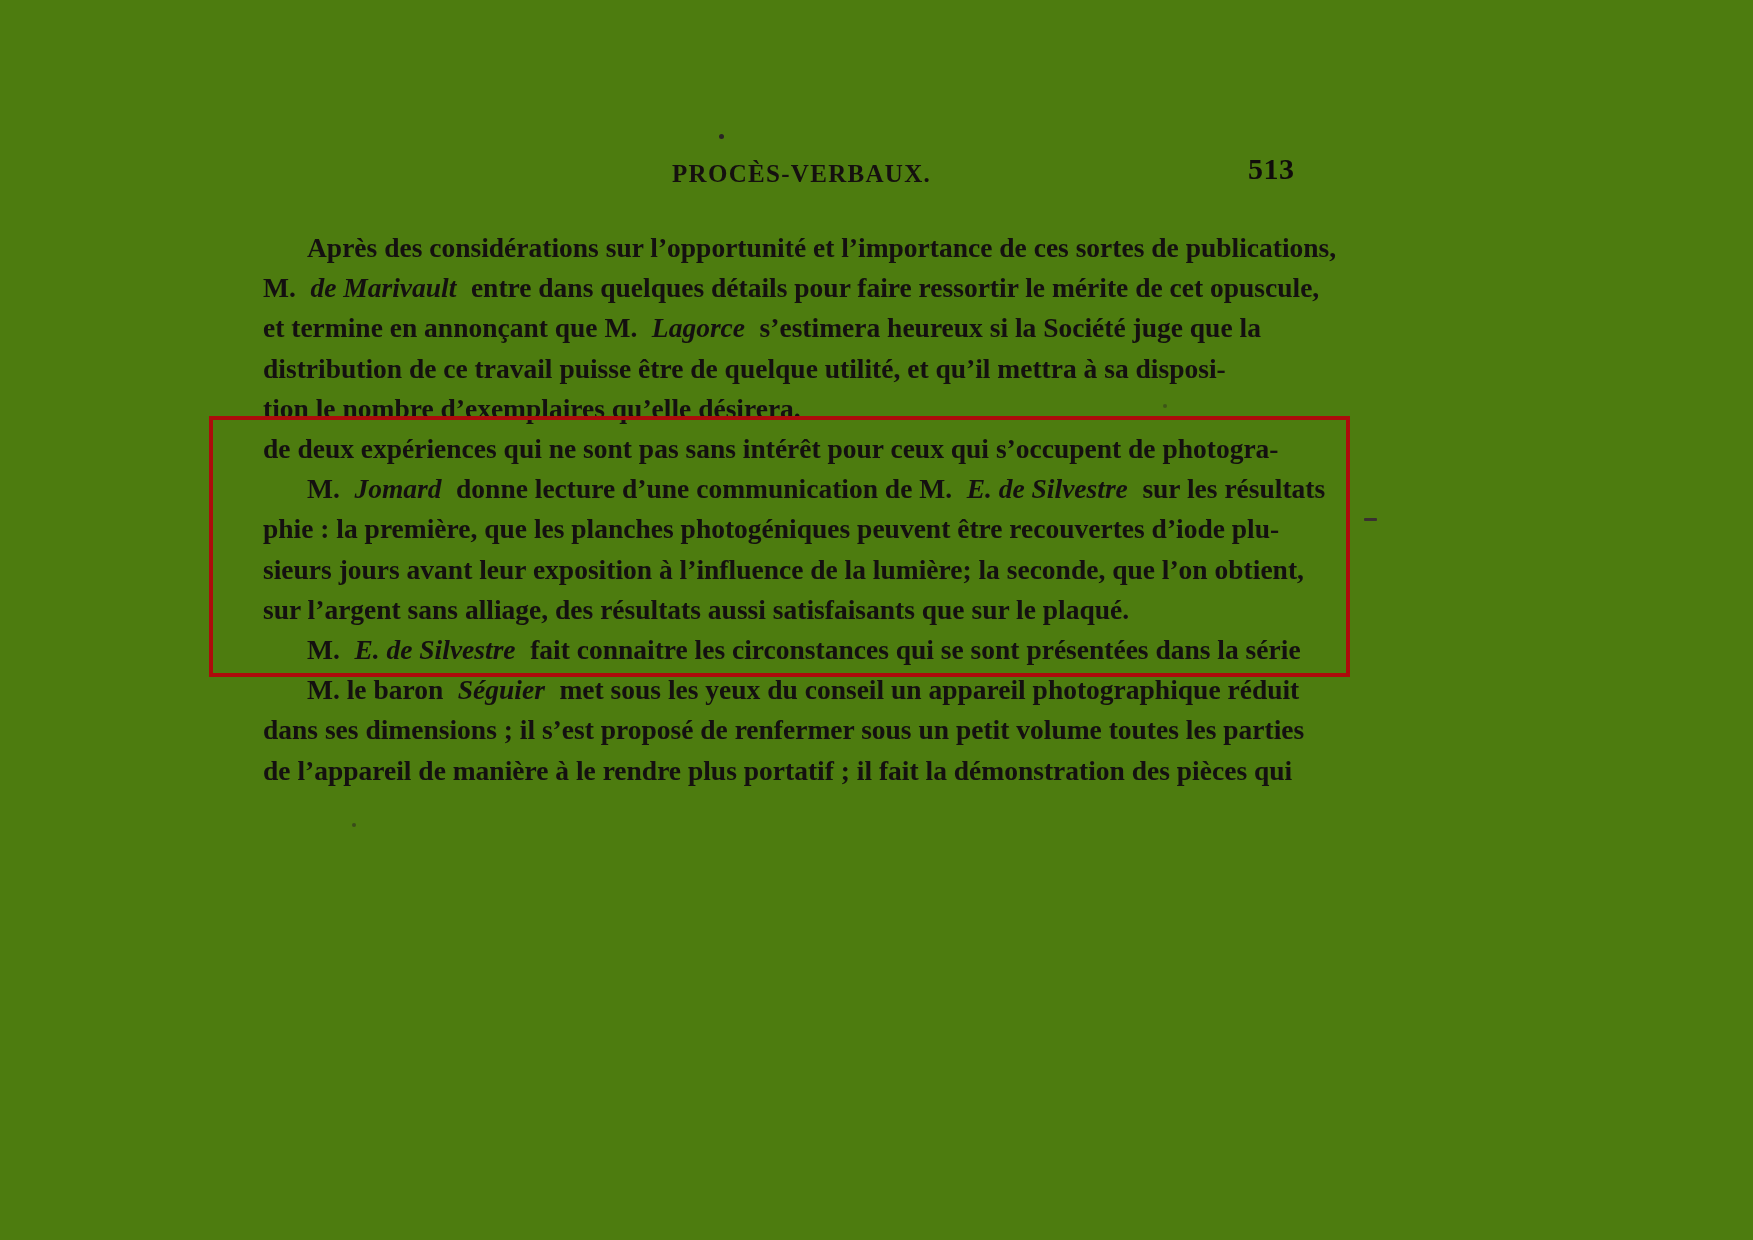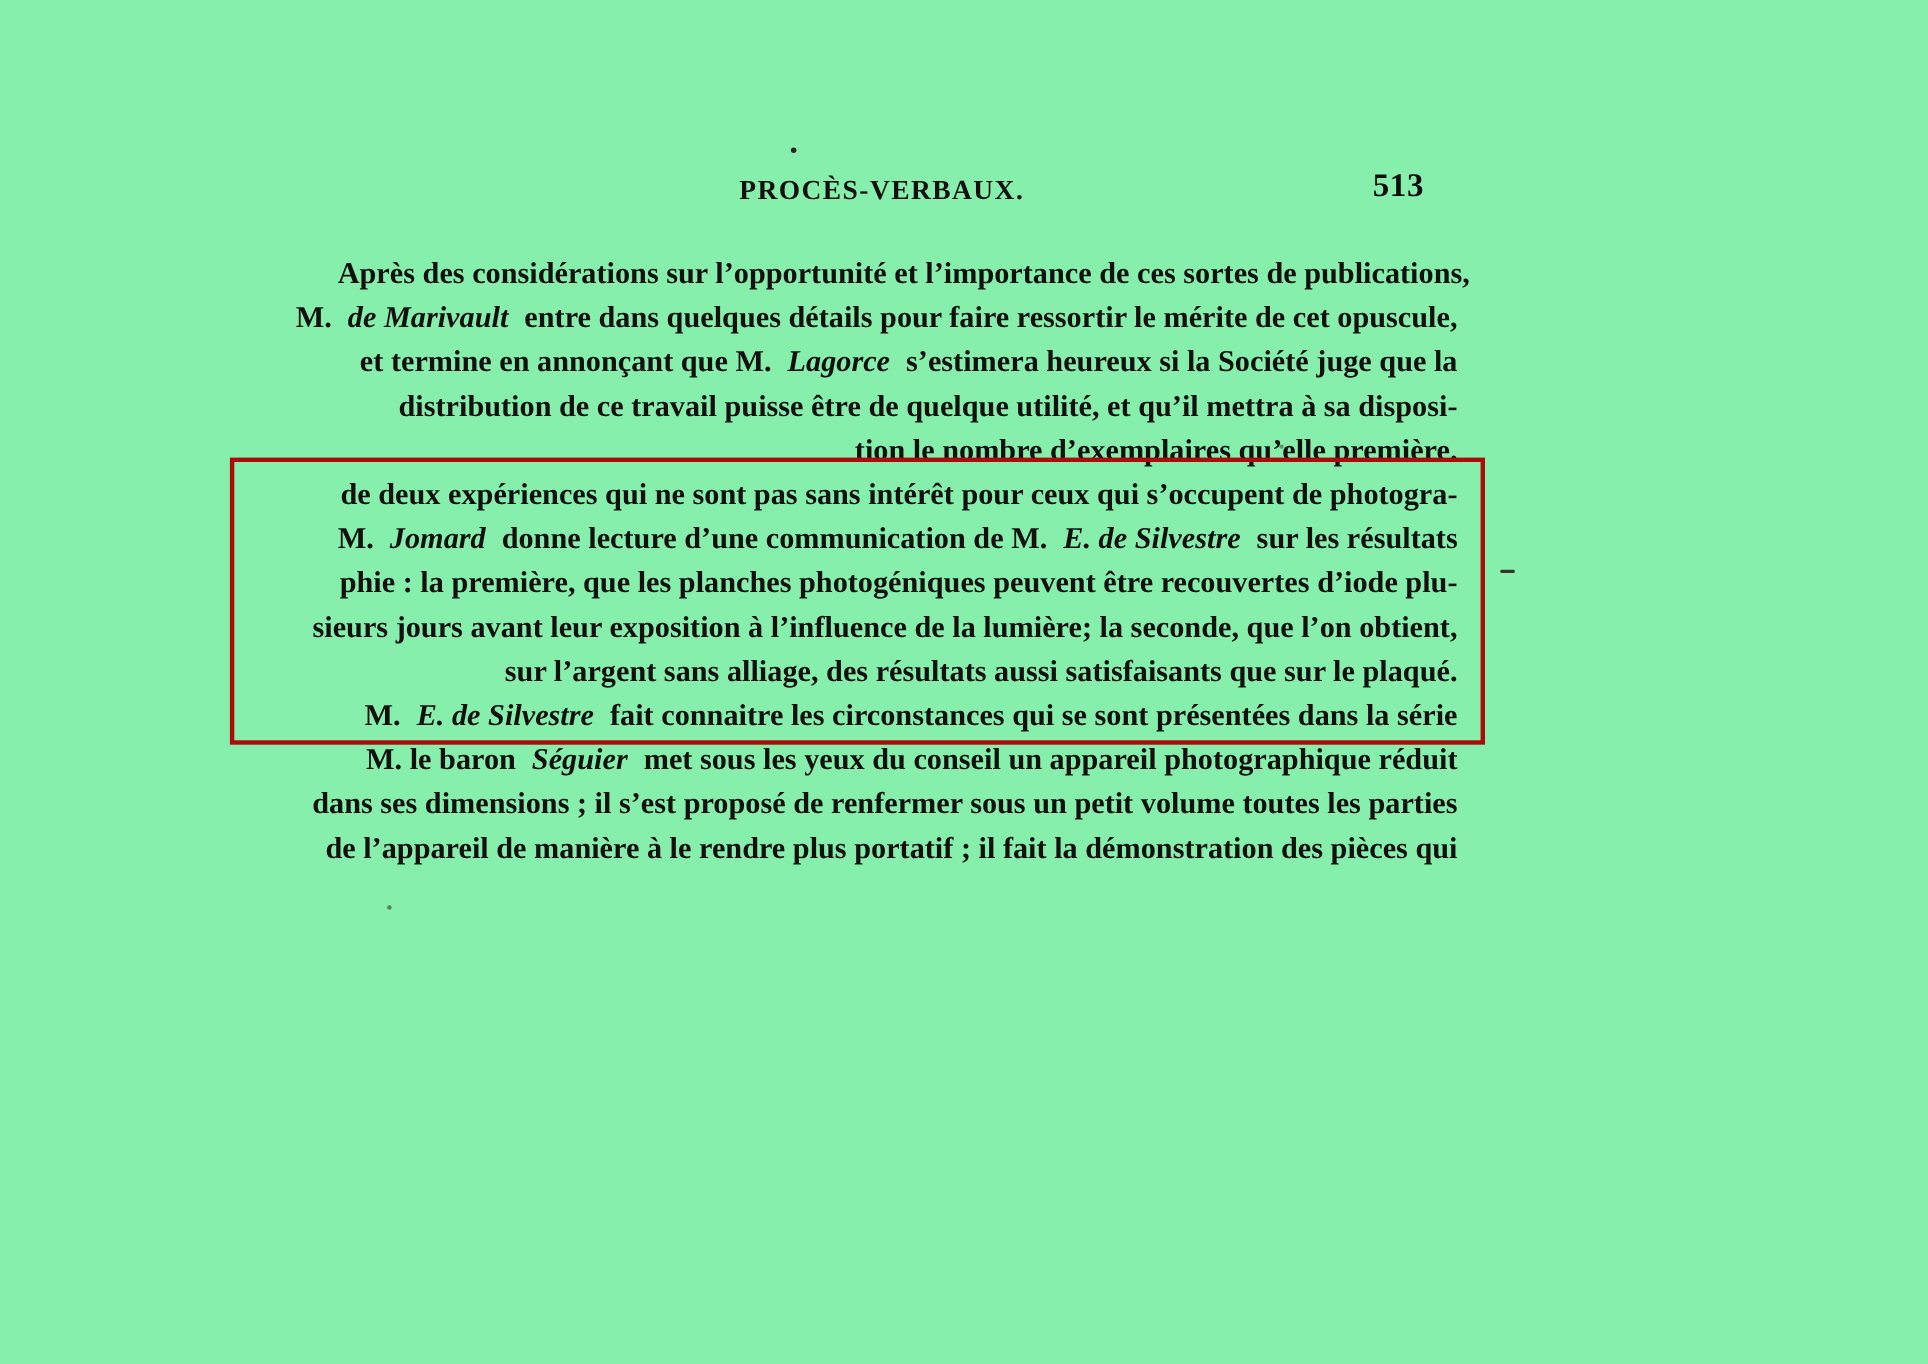--- a/index.html
+++ b/index.html
@@ -6,21 +6,21 @@
   html, body {
     margin: 0;
     padding: 0;
     background: #ffffff;
   }
 
   #page {
     position: relative;
     width: 1753px;
     height: 1240px;
-    background: #86efac;
+    background: #4d7c0f;
     overflow: hidden;
     font-family: "Liberation Serif", "DejaVu Serif", serif;
     color: #100d0c;
   }
 
   
   .running-head {
     position: absolute;
     left: 0;
     top: 160px;
@@ -60,21 +60,20 @@
   .speck-b { left: 1364px; top: 518px; width: 13px; height: 3px; background:#3a3130; border-radius:1px; }
   .speck-c { left: 352px; top: 823px; width: 4px; height: 4px; opacity:.55; }
   .speck-d { left: 1163px; top: 404px; width: 4px; height: 4px; opacity:.45; }
 
   
   .body-text {
     position: absolute;
     left: 263px;
     top: 228px;
     width: 1062px;
-    text-align: right;
   }
 
   .para {
     margin: 0;
     font-size: 27.5px;
     line-height: 40.2px;
     color: #141010;
     white-space: nowrap;
   }
 
@@ -148,21 +147,21 @@
       </span>
       <span class="line">
         <span style="margin-right: 0.28em;">et termine en annonçant que M.</span>
         <span class="it" style="margin-right: 0.28em; font-family: Liberation Serif, serif;">Lagorce</span>
         <span>s’estimera heureux si la Société juge que la</span>
       </span>
       <span class="line">
         <span>distribution de ce travail puisse être de quelque utilité, et qu’il mettra à sa disposi-</span>
       </span>
       <span class="line">
-        <span>tion le nombre d’exemplaires qu’elle première.</span>
+        <span>tion le nombre d’exemplaires qu’elle désirera.</span>
       </span>
     </p>
 
     <p class="para">
       <span class="line">
         <span>de deux expériences qui ne sont pas sans intérêt pour ceux qui s’occupent de photogra-</span>
       </span>
       <span class="line indent">
         <span class="bd" style="margin-right: 0.28em;">M.</span>
         <span class="it" style="margin-right: 0.28em;">Jomard</span>

